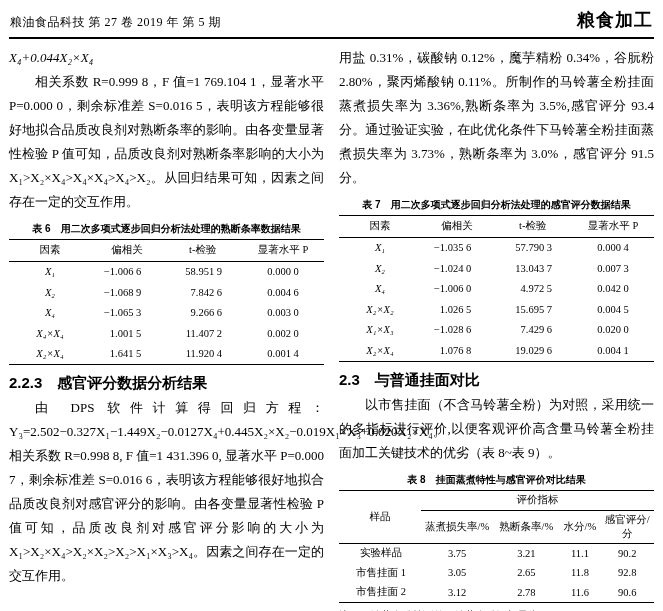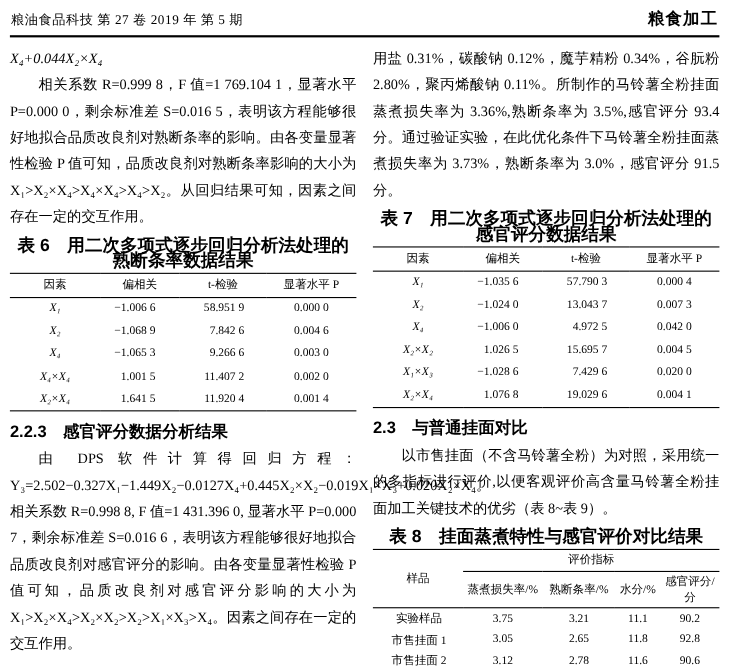--- a/index.html
+++ b/index.html
@@ -10,40 +10,40 @@
   }
   .page { box-sizing: border-box; width: 663px; height: 611px; padding: 6px 9px 0 9px; }
 
   
   .pg-header {
     display: flex; justify-content: space-between; align-items: baseline;
     padding: 2px 1px 5px 1px;
     border-bottom: 2px solid #000;
   }
   .pg-header .left  { font-size: 12px; letter-spacing: 0.5px; }
-  .pg-header .right { font-size: 15px; font-weight: bold; font-family: "Liberation Sans", sans-serif; letter-spacing: 1px; }
+  .pg-header .right { font-size: 18px; font-weight: bold; font-family: "Liberation Sans", sans-serif; letter-spacing: 1px; }
 
   
   .columns { display: flex; gap: 15px; margin-top: 7px; }
   .col { width: 315px; }
 
   p { margin: 0; font-size: 13px; line-height: 24px; text-align: justify; }
   p.indent { text-indent: 2em; }
   p.math-line { font-style: italic; }
 
   h3 {
     margin: 9px 0 3px 0;
     font-size: 15px; font-weight: 600;
     font-family: "Liberation Sans", sans-serif;
   }
 
   
   .caption {
     text-align: center; font-weight: bold;
-    font-size: 16px; line-height: 14px;
+    font-size: 10px; line-height: 14px;
     margin: 8px 0 3px 0;
     font-family: "Liberation Sans", sans-serif;
   }
   table { width: 100%; border-collapse: collapse; font-size: 10.5px; table-layout: fixed; }
   table.t3 { border-top: 1.5px solid #000; border-bottom: 1.5px solid #000; }
   table.t3 thead th { border-bottom: 1px solid #000; }
   th, td { font-weight: normal; text-align: center; padding: 2px 2px; height: 16.5px; vertical-align: middle; }
 
   
   .stat col.c0 { width: 26%; }

